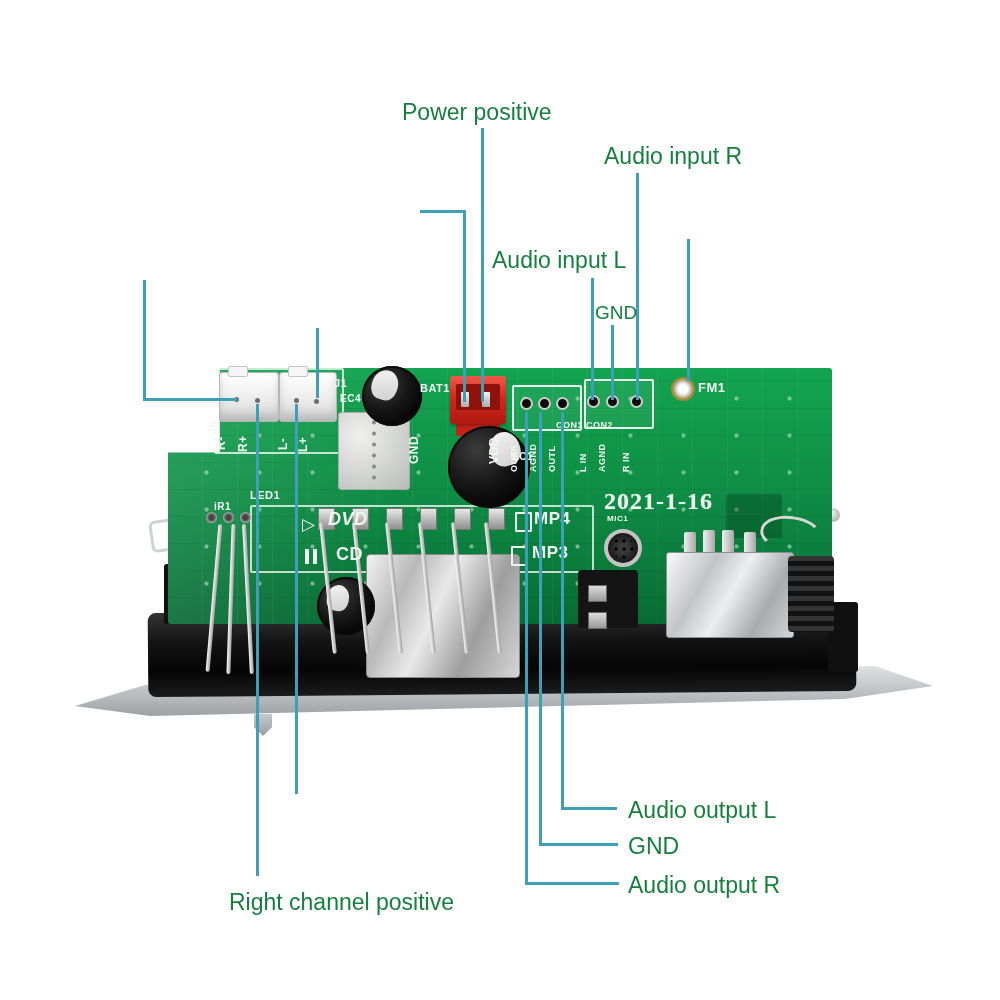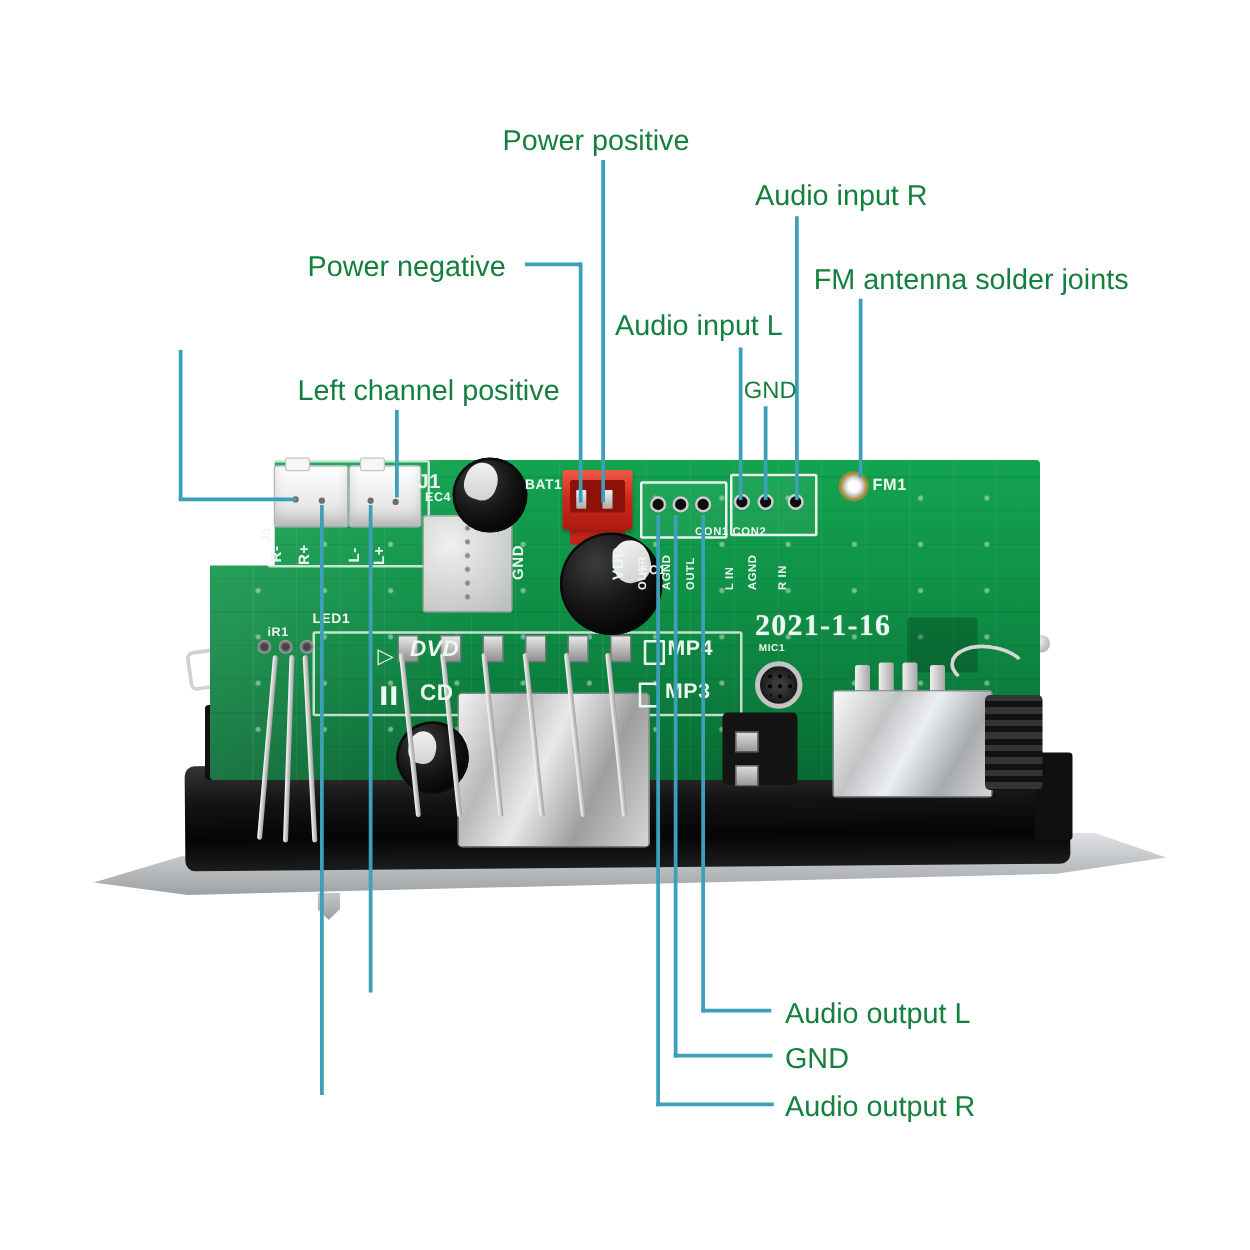--- a/index.html
+++ b/index.html
@@ -120,21 +120,21 @@
   <div class="latch" style="left:288px;top:366px;"></div>
   <div class="pin-dot" style="left:234px;top:397px;"></div>
   <div class="pin-dot" style="left:255px;top:398px;"></div>
   <div class="pin-dot" style="left:294px;top:398px;"></div>
   <div class="pin-dot" style="left:314px;top:399px;"></div>
   <span class="silk vert" style="left:219px;top:424px;font-size:10px;">J5</span>
   <span class="silk vert" style="left:227px;top:438px;font-size:12px;">R-</span>
   <span class="silk vert" style="left:249px;top:440px;font-size:12px;">R+</span>
   <span class="silk vert" style="left:289px;top:438px;font-size:12px;">L-</span>
   <span class="silk vert" style="left:309px;top:440px;font-size:12px;">L+</span>
-  <span class="silk" style="left:334px;top:378px;font-size:16px;">J1</span>
+  <span class="silk" style="left:334px;top:378px;font-size:11px;">J1</span>
 
   <div class="cap" style="left:362px;top:366px;width:60px;height:60px;">
     <div class="vent" style="left:10px;top:4px;width:26px;height:30px;transform:rotate(18deg);"></div>
   </div>
   <span class="silk" style="left:340px;top:394px;font-size:10px;">EC4</span>
   <div class="module">
       <div class="module-dots"></div>
     </div>
   <div class="cap" style="left:448px;top:426px;width:82px;height:82px;">
     <div class="vent" style="left:42px;top:6px;width:30px;height:34px;transform:rotate(-15deg);"></div>
@@ -244,22 +244,20 @@
   <div class="tl v" style="left:295px;top:404px;height:390px;"></div>
   <div class="tl v" style="left:561px;top:412px;height:398px;"></div>
   <div class="tl h" style="left:561px;top:807px;width:56px;"></div>
   <div class="tl v" style="left:539px;top:412px;height:434px;"></div>
   <div class="tl h" style="left:539px;top:843px;width:79px;"></div>
   <div class="tl v" style="left:525px;top:412px;height:473px;"></div>
   <div class="tl h" style="left:525px;top:882px;width:94px;"></div>
 
   <div class="lbl" style="left:402px;top:99px;">Power positive</div>
   <div class="lbl" style="left:604px;top:143px;">Audio input R</div>
-  <div class="lbl" style="left:246px;top:200px;">Power negative</div>
-  <div class="lbl" style="left:651px;top:210px;">FM antenna solder joints</div>
   <div class="lbl" style="left:492px;top:247px;">Audio input L</div>
-  <div class="lbl" style="left:238px;top:299px;">Left channel positive</div>
   <div class="lbl small" style="left:595px;top:302px;">GND</div>
+  <div class="lbl" style="left:229px;top:889px;">Right channel positive</div>
   <div class="lbl" style="left:628px;top:797px;">Audio output L</div>
   <div class="lbl" style="left:628px;top:833px;">GND</div>
   <div class="lbl" style="left:628px;top:872px;">Audio output R</div>
 
 </div>
 
 </body></html>

